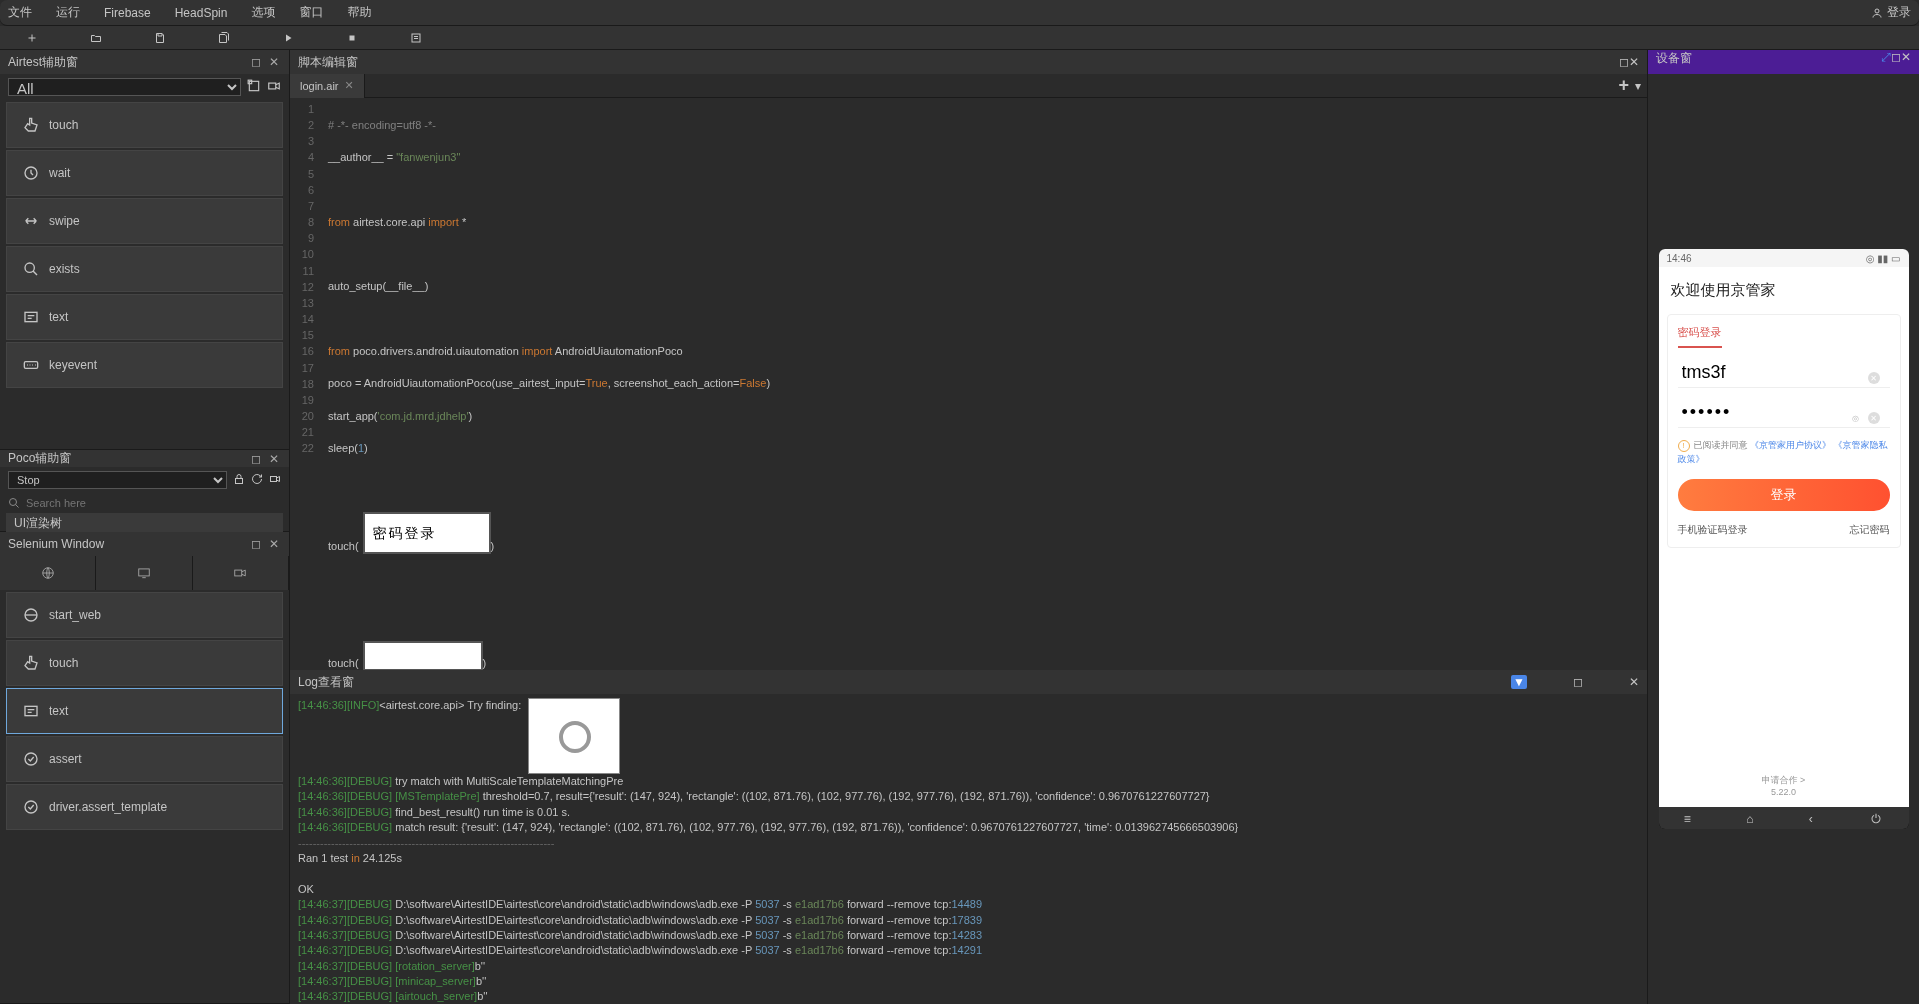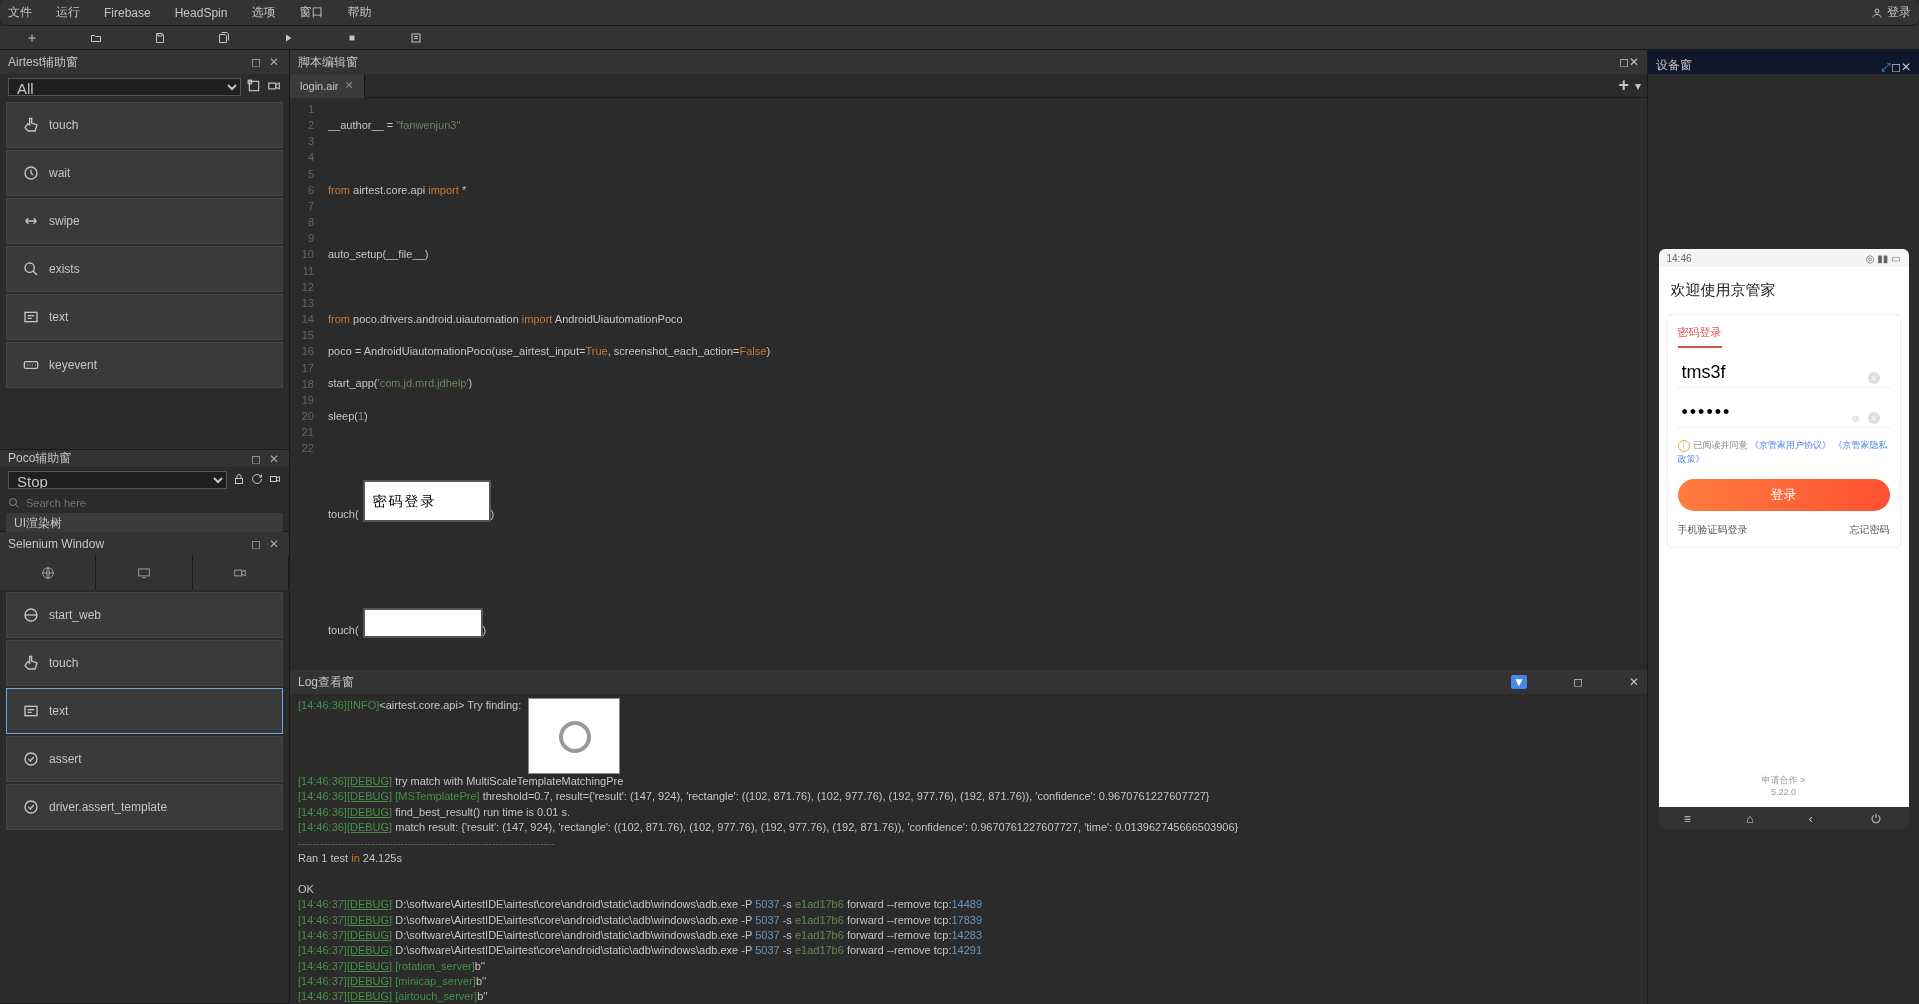--- a/index.html
+++ b/index.html
@@ -21,21 +21,21 @@
 .panel-header .title{flex:1;font-size:12px;}
 .panel-header .ic{width:14px;height:14px;cursor:pointer;color:#aaa;display:flex;align-items:center;justify-content:center;}
 .airtest-panel{height:400px;}
 .airtest-row{display:flex;align-items:center;gap:6px;padding:4px 8px;}
 .airtest-select{flex:1;height:18px;background:#1f1f1f;color:#c5c5c5;border:1px solid #555;font-size:15px;padding:0 4px;}
 .airtest-list{overflow:hidden;}
 .airtest-item{display:flex;align-items:center;gap:10px;height:46px;padding:0 16px;background:#3a3a3a;margin:2px 6px;border:1px solid #444;cursor:pointer;}
 .airtest-item svg{width:16px;height:16px;color:#c5c5c5;}
 .poco-panel{height:82px;}
 .poco-row{display:flex;align-items:center;gap:6px;padding:4px 8px;}
-.poco-select{flex:1;height:18px;background:#1f1f1f;color:#c5c5c5;border:1px solid #555;font-size:15px;padding:0 4px;}
+.poco-select{flex:1;height:18px;background:#1f1f1f;color:#c5c5c5;border:1px solid #555;font-size:11px;padding:0 4px;}
 .poco-search{flex:1;background:transparent;border:none;color:#888;font-size:11px;outline:none;}
 .poco-tree{padding:2px 8px;background:#3a3a3a;margin:0 6px;}
 .selenium-panel{flex:1;}
 .sel-toolbar{display:flex;background:#333333;height:34px;}
 .sel-tbtn{flex:1;display:flex;align-items:center;justify-content:center;border-right:1px solid #1a1a1a;cursor:pointer;}
 .sel-list{overflow:auto;}
 .sel-item{display:flex;align-items:center;gap:10px;height:46px;padding:0 16px;background:#3a3a3a;margin:2px 6px;border:1px solid #444;cursor:pointer;}
 .sel-item.selected{border:1px solid #6fa8dc;}
 .editor-header{display:flex;align-items:center;height:24px;background:#333333;padding:0 8px;}
 .editor-header .title{flex:1;}
@@ -57,28 +57,28 @@
 .code .c-num{color:#6897BB;}
 .code .c-bool{color:#cc7832;}
 .code .c-call{color:#c5c5c5;}
 .img-box{display:inline-block;border:2px solid #555;background:#fff;margin-left:4px;vertical-align:top;}
 .img-box.ib1{width:128px;height:42px;display:inline-flex;align-items:center;justify-content:flex-start;padding-left:8px;color:#000;font-size:14px;letter-spacing:2px;}
 .img-box.ib2{width:120px;height:30px;}
 .log-header{display:flex;align-items:center;height:24px;background:#333333;padding:0 8px;gap:46px;}
 .log-header .title{flex:1;}
 .log-body{height:310px;overflow:auto;background:#2b2b2b;padding:4px 8px;font-family:Consolas,monospace;font-size:11px;line-height:1.4;color:#c5c5c5;}
 .log-body .l-ts{color:#469146;}
-.log-body .l-debug{color:#469146;text-decoration:underline;}
+.log-body .l-debug{color:#469146;}
 .log-body .l-num{color:#6897BB;}
 .log-body .l-kw{color:#cc7832;}
 .log-body .l-str{color:#6A8759;}
 .log-body .l-rule{color:#666;}
 .log-img{display:inline-block;width:92px;height:76px;background:#fff;border:1px solid #888;vertical-align:top;margin-left:4px;}
 .log-img svg{width:40px;height:40px;margin:18px 26px;}
-.device-header{display:flex;align-items:flex-end;height:24px;background:#0f172a;padding:0 8px;}
+.device-header{display:flex;align-items:flex-start;height:24px;background:#4c1d95;padding:0 8px;}
 .device-header .title{flex:1;}
 .device-body{flex:1;display:flex;align-items:center;justify-content:center;background:#2b2b2b;padding:6px;}
 .phone{width:250px;height:580px;background:#000;border-radius:6px;overflow:hidden;display:flex;flex-direction:column;}
 .phone-status{height:18px;background:#f5f5f5;display:flex;align-items:center;justify-content:space-between;padding:0 8px;font-size:10px;color:#666;}
 .phone-screen{flex:1;background:#fff;padding:10px 8px;display:flex;flex-direction:column;}
 .phone-title{font-size:15px;color:#222;font-weight:500;margin:4px 4px 14px 4px;}
 .phone-card{background:#fff;border:1px solid #eee;border-radius:4px;padding:10px;}
 .phone-tab{color:#d9534f;font-size:11px;padding-bottom:6px;border-bottom:2px solid #d9534f;width:fit-content;margin-bottom:10px;}
 .phone-input{width:100%;height:30px;border:none;border-bottom:1px solid #eee;font-size:18px;padding:0 4px;margin-bottom:10px;outline:none;}
 .phone-input.pwd{letter-spacing:2px;}
@@ -363,20 +363,21 @@
             <div>21</div>
             <div></div>
             <div></div>
             <div></div>
             <div></div>
             <div></div>
             <div></div>
             <div>22</div>
           </div>
         <div class="code">
+<div class="line"><span class="c-comment"># -*- encoding=utf8 -*-</span></div>
 <div class="line"><span class="c-id">__author__</span><span class="c-op"> = </span><span class="c-str">"fanwenjun3"</span></div>
 <div class="line"></div>
 <div class="line"><span class="c-kw">from</span><span class="c-id"> airtest.core.api </span><span class="c-kw">import</span><span class="c-id"> *</span></div>
 <div class="line"></div>
 <div class="line"><span class="c-call">auto_setup(__file__)</span></div>
 <div class="line"></div>
 <div class="line"><span class="c-kw">from</span><span class="c-id"> poco.drivers.android.uiautomation </span><span class="c-kw">import</span><span class="c-id"> AndroidUiautomationPoco</span></div>
 <div class="line"><span class="c-id">poco = AndroidUiautomationPoco(use_airtest_input=</span><span class="c-bool">True</span><span class="c-id">, screenshot_each_action=</span><span class="c-bool">False</span><span class="c-id">)</span></div>
 <div class="line"><span class="c-call">start_app(</span><span class="c-str">'com.jd.mrd.jdhelp'</span><span class="c-id">)</span></div>
 <div class="line"><span class="c-call">sleep(</span><span class="c-num">1</span><span class="c-id">)</span></div>

